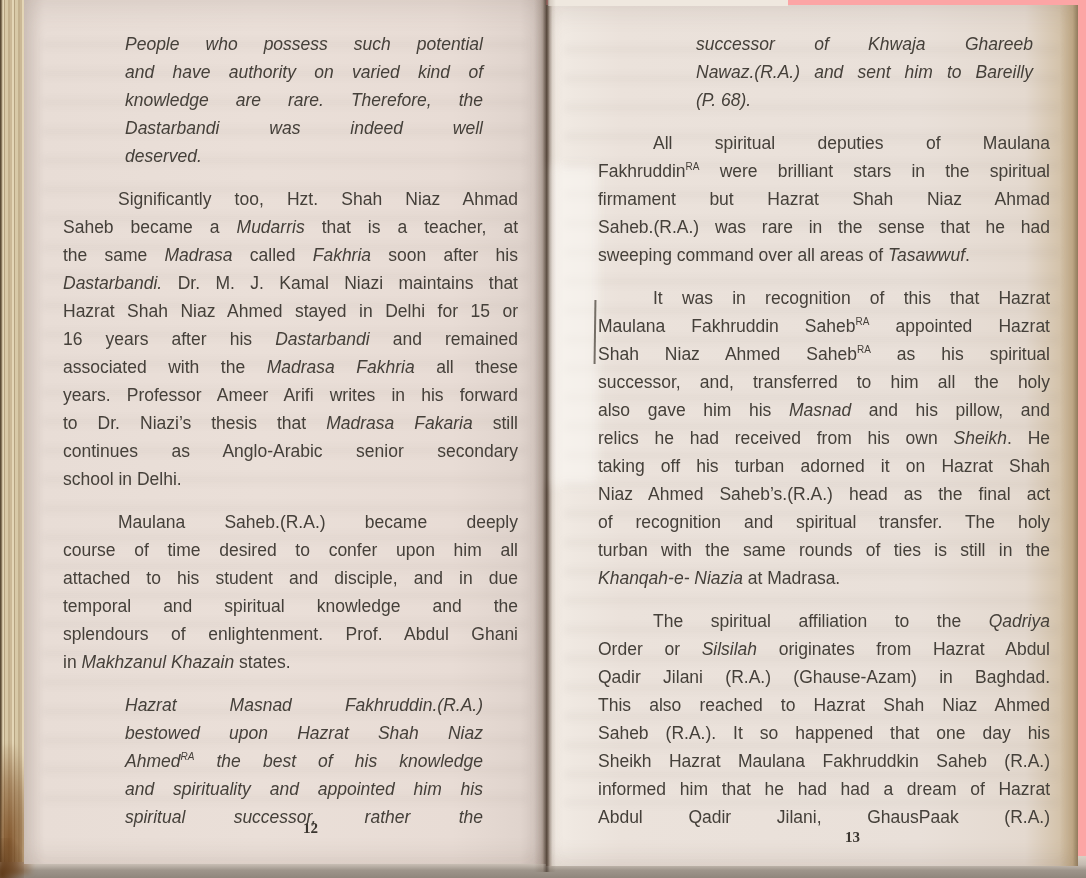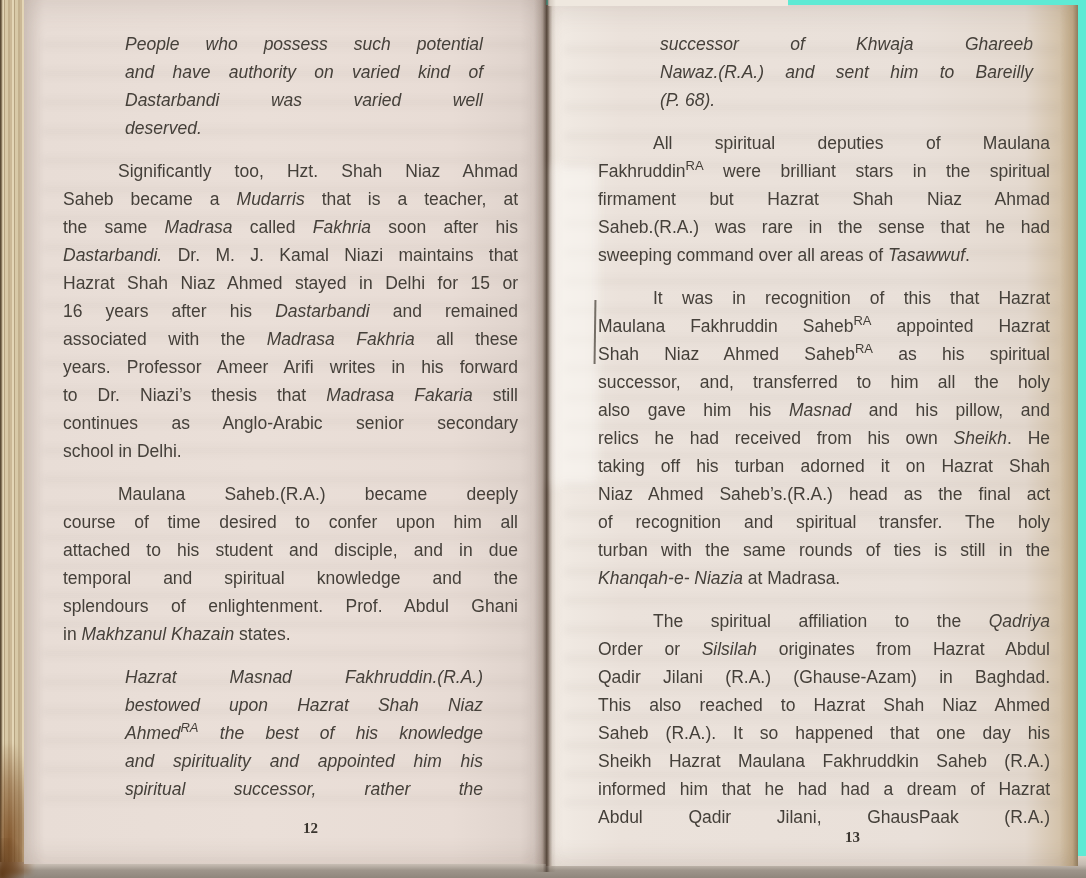--- a/index.html
+++ b/index.html
@@ -1,17 +1,17 @@
 <!DOCTYPE html>
 <html><head>
 <meta charset="utf-8">
 <style>
   html,body{margin:0;padding:0;background:#8d857b;}
   .scene{position:relative;width:1086px;height:878px;overflow:hidden;
-         background:#5eead4;font-family:"Liberation Sans",sans-serif;}
+         background:#fca5a5;font-family:"Liberation Sans",sans-serif;}
 
   
   .scan-bottom{position:absolute;left:0;right:0;bottom:0;height:22px;
     background:linear-gradient(180deg,#d9cfc4 0,#c4bab0 40%,#9e958b 65%,#8f867c 100%);}
 
   
   .edge-stack{position:absolute;left:0;top:0;width:26px;height:862px;
     background:
       linear-gradient(90deg,rgba(62,47,29,.95) 0,rgba(62,47,29,0) 3px),
       repeating-linear-gradient(90deg,#cbb896 0 2px,#e4d6b6 2px 4px,#b6a381 4px 5px,#d8c9a7 5px 8px,#c3b08d 8px 10px);}
@@ -43,26 +43,26 @@
   .pen-mark{position:absolute;left:594px;top:300px;width:2px;height:64px;
     background:#565047;opacity:.8;transform:rotate(.8deg);}
 
   
   .text{position:absolute;color:#45403a;font-size:17.5px;line-height:28px;}
   .text-left{left:63px;top:30px;width:455px;}
   .text-right{left:598px;top:30px;width:452px;}
   .block{margin-bottom:15px;}
   .block.quote{font-style:italic;}
   .text-left .block.quote{margin-left:62px;margin-right:35px;}
-  .text-right .block.quote{margin-left:62px;margin-right:17px;}
+  .text-right .block.quote{margin-left:98px;margin-right:17px;}
   .line{height:28px;text-align:justify;text-align-last:justify;white-space:normal;}
   .line.end{text-align-last:left;}
   .block.para .line.first{text-indent:55px;}
   .it{font-style:italic;}
-  sup.sup{font-size:13px;line-height:0;vertical-align:super;letter-spacing:0;}
+  sup.sup{font-size:10px;line-height:0;vertical-align:super;letter-spacing:0;}
 
   
   .pageno{position:absolute;font-family:"Liberation Serif",serif;font-weight:bold;
           font-size:15px;color:#3a352f;}
   .pageno-left{left:303px;top:820px;}
   .pageno-right{left:845px;top:829px;}
 </style>
 </head>
 <body>
 
@@ -76,21 +76,22 @@
   <div class="page page-right"></div>
   <div class="top-sliver"></div>
   <div class="flare"></div>
   <div class="gutter"></div>
   <div class="pen-mark"></div>
 
   <div class="text text-left">
       <div class="block quote">
         <div class="line"><span>People who possess such potential</span></div>
         <div class="line"><span>and have authority on varied kind of</span></div>
-        <div class="line"><span>Dastarbandi was varied well</span></div>
+        <div class="line"><span>knowledge are rare. Therefore, the</span></div>
+        <div class="line"><span>Dastarbandi was indeed well</span></div>
         <div class="line end"><span>deserved.</span></div>
       </div>
       <div class="block para">
         <div class="line first"><span>Significantly too, Hzt. Shah Niaz Ahmad</span></div>
         <div class="line"><span>Saheb became a </span><span class="it">Mudarris</span><span> that is a teacher, at</span></div>
         <div class="line"><span>the same </span><span class="it">Madrasa</span><span> called </span><span class="it">Fakhria</span><span> soon after his</span></div>
         <div class="line"><span class="it">Dastarbandi.</span><span> Dr. M. J. Kamal Niazi maintains that</span></div>
         <div class="line"><span>Hazrat Shah Niaz Ahmed stayed in Delhi for 15 or</span></div>
         <div class="line"><span>16 years after his </span><span class="it">Dastarbandi</span><span> and remained</span></div>
         <div class="line"><span>associated with the </span><span class="it">Madrasa Fakhria</span><span> all these</span></div>

